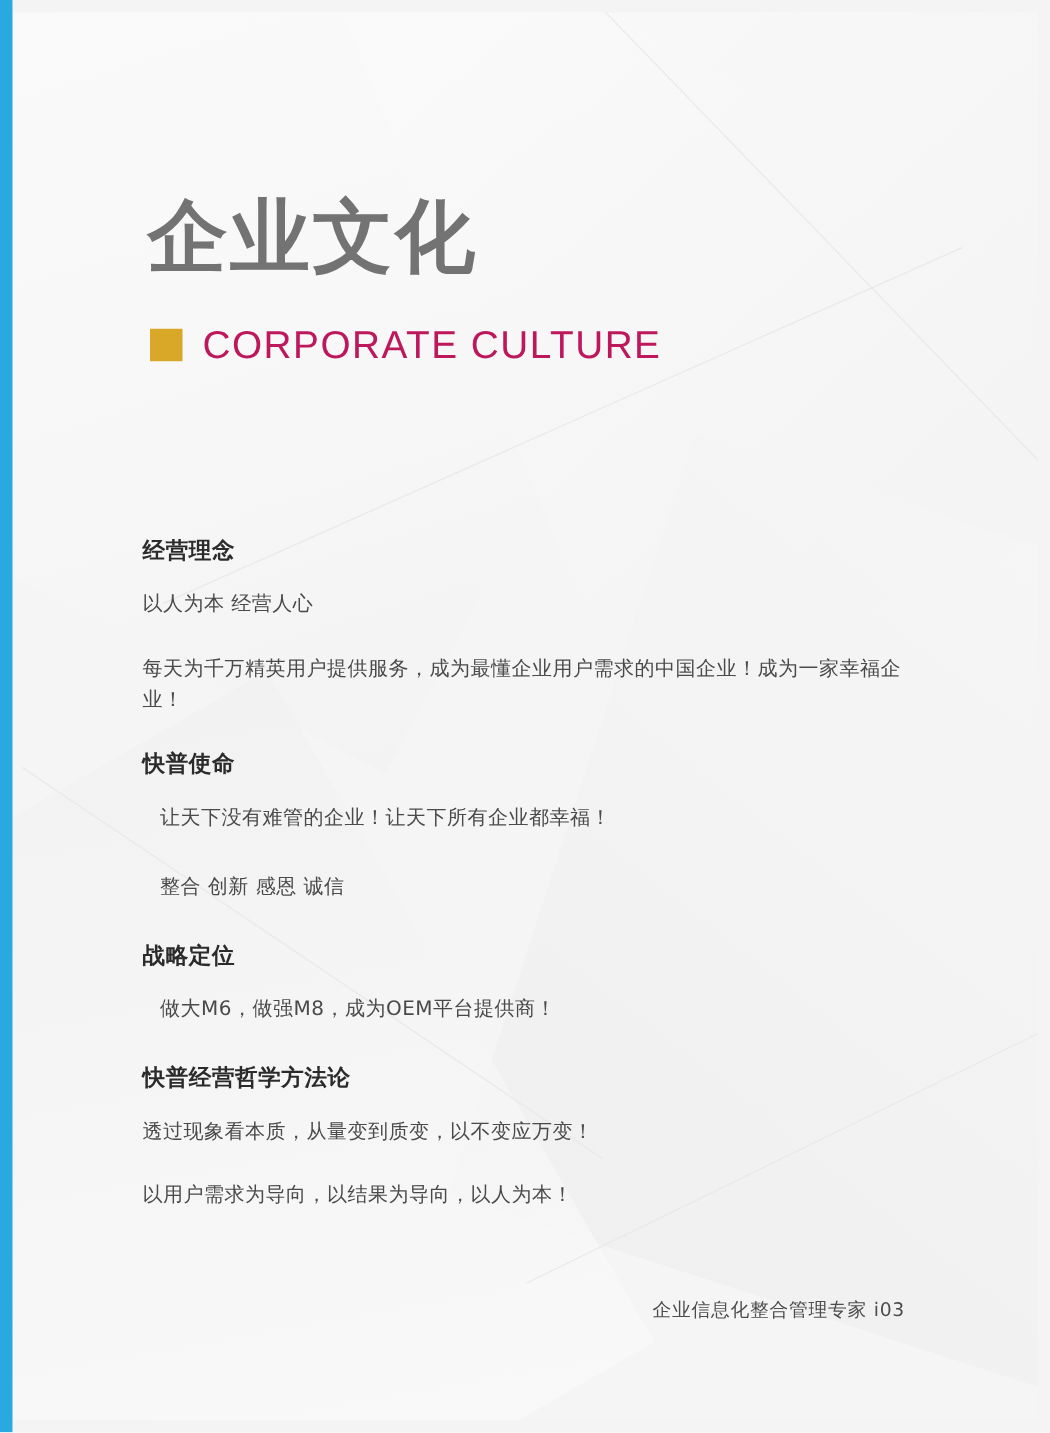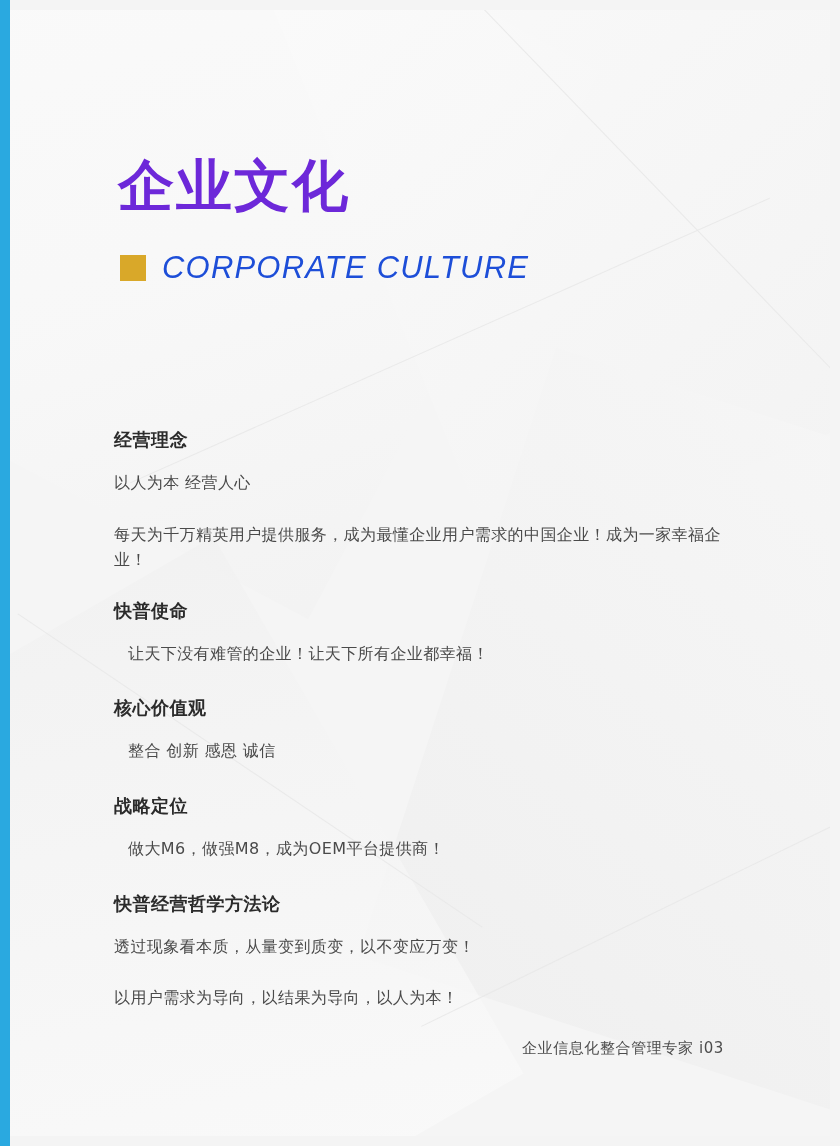--- a/index.html
+++ b/index.html
@@ -96,47 +96,46 @@
   .fl-4 { left: 380px; top: 880px; width: 620px; transform: rotate(-26deg); }
 
   
   .header {
     position: absolute;
     left: 108px;
     top: 148px;
   }
   .title-cn {
     font-family: "DejaVu Sans", "Liberation Sans", sans-serif;
-    font-size: 56px;
+    font-size: 64px;
     line-height: 1;
     font-weight: bold;
-    color: #6d28d9;
+    color: #737373;
     letter-spacing: 2px;
     white-space: nowrap;
   }
   .subtitle-row {
     display: flex;
     align-items: center;
     margin-top: 36px;
     margin-left: 2px;
   }
   .sub-square {
     width: 26px;
     height: 26px;
     background: #d9a829;
     margin-right: 16px;
     flex: 0 0 auto;
   }
   .title-en {
     font-family: "Liberation Sans", sans-serif;
     font-size: 31px;
     letter-spacing: 1.2px;
-    color: #1d4ed8;
+    color: #be185d;
     white-space: nowrap;
-    font-style: italic;
   }
 
   
   .content {
     position: absolute;
     left: 104px;
     top: 418px;
     width: 620px;
   }
   .section {
@@ -207,21 +206,20 @@
       <div class="section">
         <p class="sec-body">每天为千万精英用户提供服务，成为最懂企业用户需求的中国企业！成为一家幸福企业！</p>
       </div>
 
       <div class="section">
         <p class="sec-head">快普使命</p>
         <p class="sec-body spaced">让天下没有难管的企业！让天下所有企业都幸福！</p>
       </div>
 
       <div class="section">
-        <p class="sec-head">核心价值观</p>
         <p class="sec-body spaced">整合  创新  感恩  诚信</p>
       </div>
 
       <div class="section">
         <p class="sec-head">战略定位</p>
         <p class="sec-body spaced">做大M6，做强M8，成为OEM平台提供商！</p>
       </div>
 
       <div class="section">
         <p class="sec-head">快普经营哲学方法论</p>

